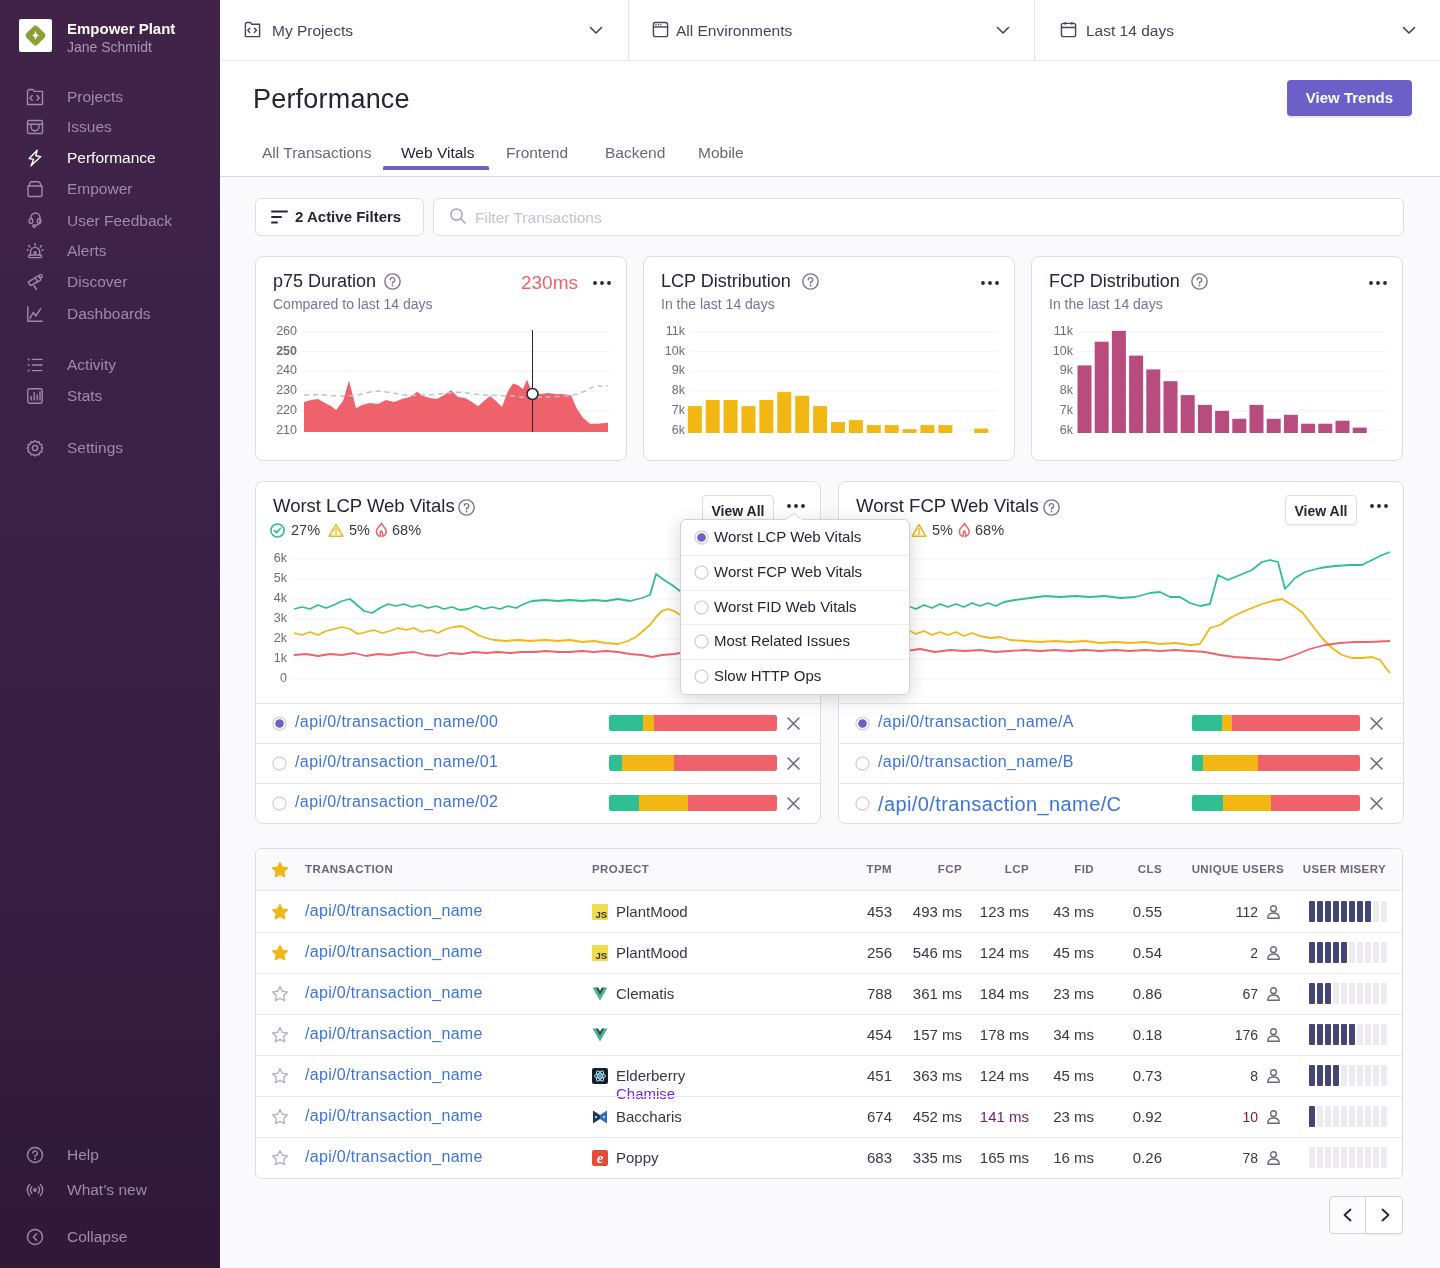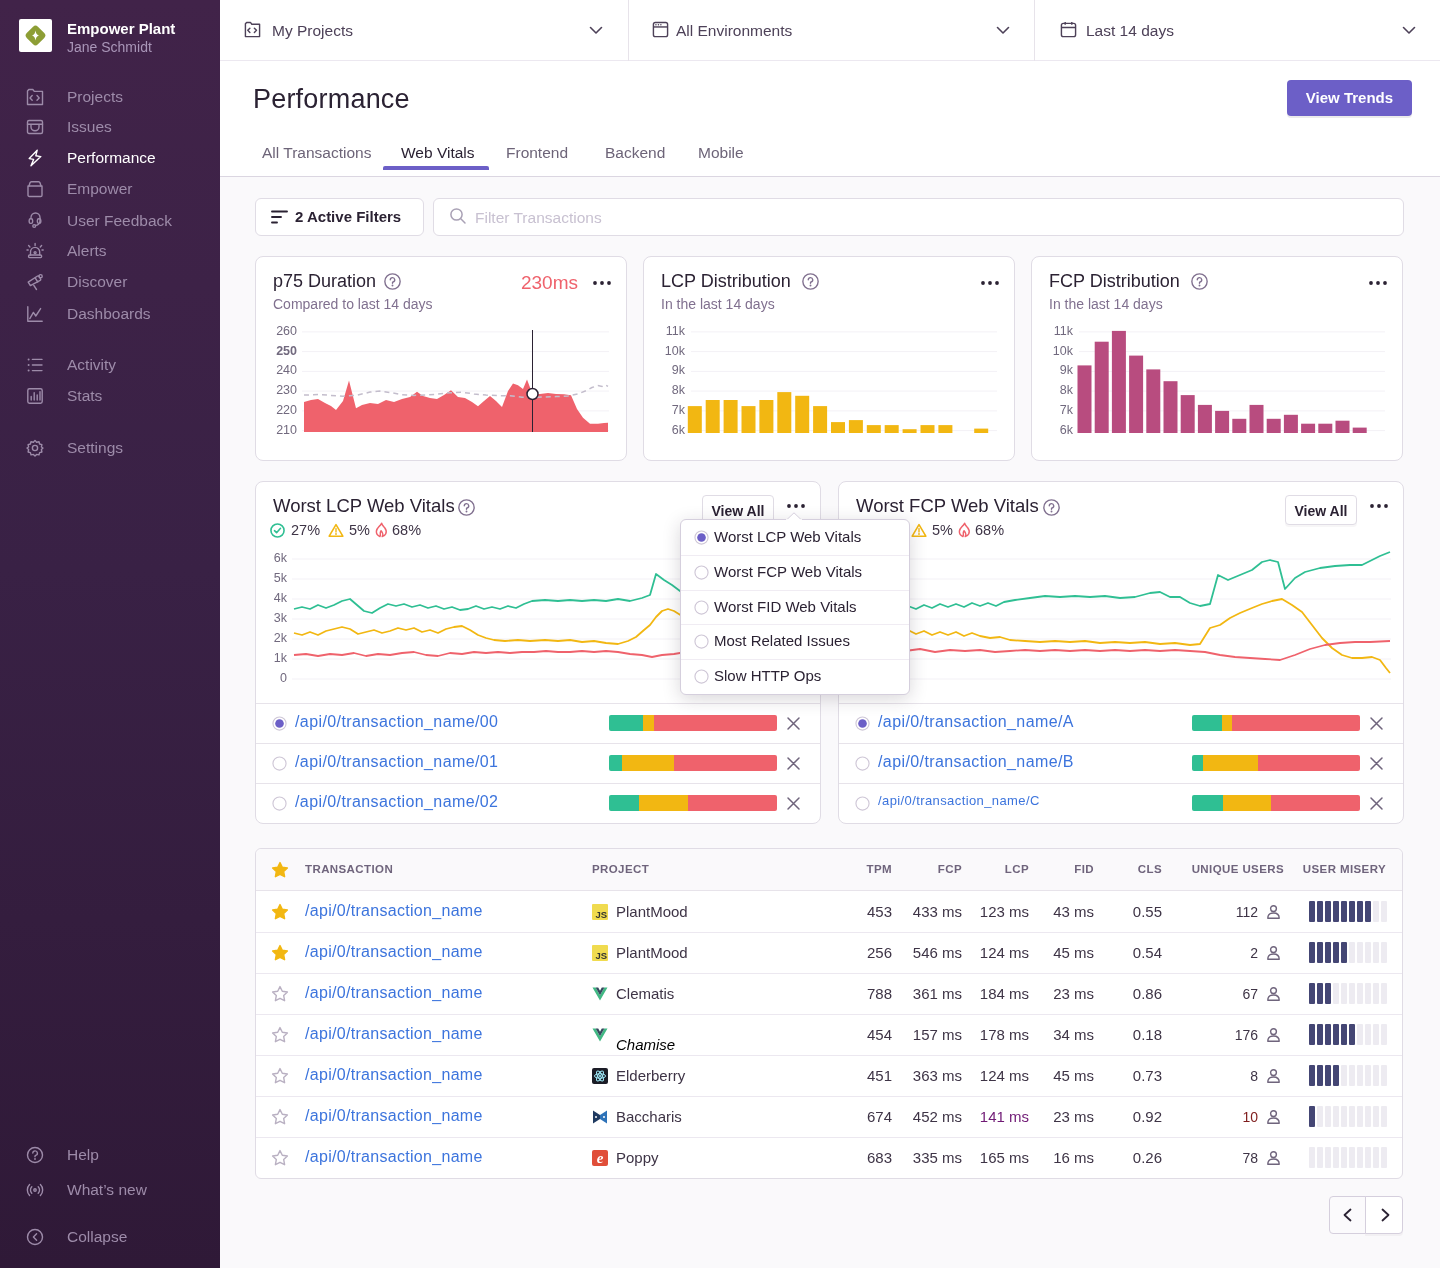--- a/index.html
+++ b/index.html
@@ -434,21 +434,21 @@
       <div style="position:absolute;left:11.8px;top:0;width:54.6px;height:16px;background:#f2b712;"></div>
       <div style="position:absolute;left:66.4px;top:0;width:101.6px;height:16px;background:#ef626c;"></div>
     </div>
     <svg style="position:absolute;left:1369px;top:756px" width="15" height="15" viewBox="0 0 15 15">
       <path d="M2 2 L13 13 M13 2 L2 13" stroke="#6f647c" stroke-width="1.5" stroke-linecap="round"></path>
     </svg>
     <div class="abs" style="left:839px;top:783px;width:564px;height:1px;background:#e7e3ea;"></div>
     <svg style="position:absolute;left:855px;top:796px" width="15" height="15" viewBox="0 0 16 16">
       <circle cx="8" cy="8" r="7" fill="#fff" stroke="#cec6d6" stroke-width="1.2"></circle>
     </svg>
-    <a class="abs" style="left:878px;top:793px;font-size:13px;letter-spacing:.4px;color:#3c74dd;text-decoration:none;">/api/0/transaction_name/C</a>
+    <a class="abs" style="left:878px;top:793px;font-size:20px;letter-spacing:.4px;color:#3c74dd;text-decoration:none;">/api/0/transaction_name/C</a>
     <div class="abs" style="left:1191.6px;top:795px;width:168.0px;height:16px;border-radius:2px;overflow:hidden;">
       <div style="position:absolute;left:0.0px;top:0;width:31.1px;height:16px;background:#2fbf93;"></div>
       <div style="position:absolute;left:31.1px;top:0;width:47.9px;height:16px;background:#f2b712;"></div>
       <div style="position:absolute;left:79.0px;top:0;width:89.0px;height:16px;background:#ef626c;"></div>
     </div>
     <svg style="position:absolute;left:1369px;top:796px" width="15" height="15" viewBox="0 0 15 15">
       <path d="M2 2 L13 13 M13 2 L2 13" stroke="#6f647c" stroke-width="1.5" stroke-linecap="round"></path>
     </svg>
 <div class="abs" style="left:680px;top:519px;width:230px;height:176px;background:#fff;border:1px solid #d5cfdd;border-radius:6px;box-shadow:0 4px 18px rgba(43,34,51,.18);"></div>
 <svg class="abs" style="left:786px;top:512px" width="16" height="8" viewBox="0 0 16 8">
@@ -497,21 +497,21 @@
 <svg style="position:absolute;left:271px;top:902.5px" width="18" height="18" viewBox="0 0 18 18">
       <path d="M9 1.6 L11.3 6.3 L16.4 7 L12.7 10.6 L13.6 15.7 L9 13.3 L4.4 15.7 L5.3 10.6 L1.6 7 L6.7 6.3 Z" fill="#f2b712" stroke="#f2b712" stroke-width="1.4" stroke-linejoin="round"></path>
     </svg>
 <a class="abs" style="left:305px;top:901.5px;font-size:16px;letter-spacing:.3px;color:#3c74dd;text-decoration:none;">/api/0/transaction_name</a>
 <svg style="position:absolute;left:592px;top:903.5px" width="16" height="16" viewBox="0 0 16 16">
       <rect width="16" height="16" rx="1" fill="#f0db4f"></rect>
       <text x="15.2" y="14.4" font-family="Liberation Sans, sans-serif" font-size="9.5" font-weight="bold" fill="#323330" text-anchor="end">JS</text>
     </svg>
 <div class="abs" style="left:616px;top:902.5px;font-size:15px;color:#3e3446;">PlantMood</div>
 <div class="abs" style="left:742px;top:902.5px;width:150px;text-align:right;font-size:15px;color:#3e3446;">453</div>
-<div class="abs" style="left:812px;top:902.5px;width:150px;text-align:right;font-size:15px;color:#3e3446;">433 ms</div>
+<div class="abs" style="left:812px;top:902.5px;width:150px;text-align:right;font-size:15px;color:#3e3446;">493 ms</div>
 <div class="abs" style="left:879px;top:902.5px;width:150px;text-align:right;font-size:15px;color:#3e3446;">123 ms</div>
 <div class="abs" style="left:944px;top:902.5px;width:150px;text-align:right;font-size:15px;color:#3e3446;">43 ms</div>
 <div class="abs" style="left:1012px;top:902.5px;width:150px;text-align:right;font-size:15px;color:#3e3446;">0.55</div>
 <div class="abs" style="left:1178px;top:903.5px;width:80px;text-align:right;font-size:14px;color:#3e3446;">112</div>
 <svg style="position:absolute;left:1266px;top:903.5px" width="15" height="16" viewBox="0 0 15 16">
       <circle cx="7.5" cy="4.6" r="2.9" fill="none" stroke="#6f647c" stroke-width="1.4"></circle>
       <path d="M1.8 14.2 C1.8 10.9 4.2 9 7.5 9 C10.8 9 13.2 10.9 13.2 14.2 Z" fill="none" stroke="#6f647c" stroke-width="1.4" stroke-linejoin="round"></path>
     </svg>
 <div class="abs" style="left:1309.0px;top:901.0px;width:5.5px;height:21px;border-radius:1px;background:#444674;"></div>
 <div class="abs" style="left:1317.0px;top:901.0px;width:5.5px;height:21px;border-radius:1px;background:#444674;"></div>
@@ -585,21 +585,21 @@
 <div class="abs" style="left:1381.0px;top:983.0px;width:5.5px;height:21px;border-radius:1px;background:#edebf1;"></div>
 <div class="abs" style="left:256px;top:1014px;width:1146px;height:1px;background:#ece8f0;"></div>
 <svg style="position:absolute;left:271px;top:1025.5px" width="18" height="18" viewBox="0 0 18 18">
       <path d="M9 1.6 L11.3 6.3 L16.4 7 L12.7 10.6 L13.6 15.7 L9 13.3 L4.4 15.7 L5.3 10.6 L1.6 7 L6.7 6.3 Z" fill="none" stroke="#b9b0c2" stroke-width="1.4" stroke-linejoin="round"></path>
     </svg>
 <a class="abs" style="left:305px;top:1024.5px;font-size:16px;letter-spacing:.3px;color:#3c74dd;text-decoration:none;">/api/0/transaction_name</a>
 <svg style="position:absolute;left:592px;top:1026.5px" width="16" height="16" viewBox="0 0 16 16">
       <path d="M0.5 1.5 L8 14.5 L15.5 1.5 L12.4 1.5 L8 9.2 L3.6 1.5 Z" fill="#41b883"></path>
       <path d="M3.6 1.5 L8 9.2 L12.4 1.5 L9.8 1.5 L8 4.8 L6.2 1.5 Z" fill="#35495e"></path>
     </svg>
-<div class="abs" style="left:616px;top:1036px;font-size:15px;color:#000000;font-style:italic;">Chamise</div>
+<div class="abs" style="left:616px;top:1085px;font-size:15px;color:#6d28d9;">Chamise</div>
 <div class="abs" style="left:742px;top:1025.5px;width:150px;text-align:right;font-size:15px;color:#3e3446;">454</div>
 <div class="abs" style="left:812px;top:1025.5px;width:150px;text-align:right;font-size:15px;color:#3e3446;">157 ms</div>
 <div class="abs" style="left:879px;top:1025.5px;width:150px;text-align:right;font-size:15px;color:#3e3446;">178 ms</div>
 <div class="abs" style="left:944px;top:1025.5px;width:150px;text-align:right;font-size:15px;color:#3e3446;">34 ms</div>
 <div class="abs" style="left:1012px;top:1025.5px;width:150px;text-align:right;font-size:15px;color:#3e3446;">0.18</div>
 <div class="abs" style="left:1178px;top:1026.5px;width:80px;text-align:right;font-size:14px;color:#3e3446;">176</div>
 <svg style="position:absolute;left:1266px;top:1026.5px" width="15" height="16" viewBox="0 0 15 16">
       <circle cx="7.5" cy="4.6" r="2.9" fill="none" stroke="#6f647c" stroke-width="1.4"></circle>
       <path d="M1.8 14.2 C1.8 10.9 4.2 9 7.5 9 C10.8 9 13.2 10.9 13.2 14.2 Z" fill="none" stroke="#6f647c" stroke-width="1.4" stroke-linejoin="round"></path>
     </svg>

